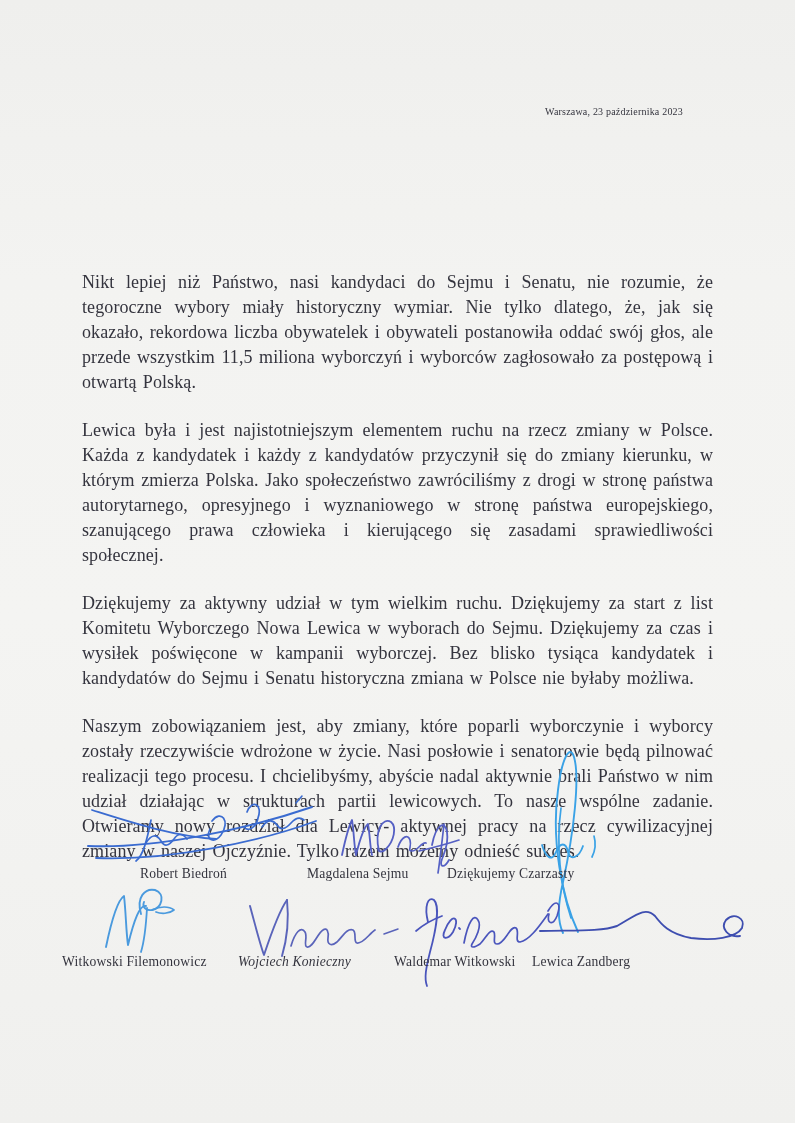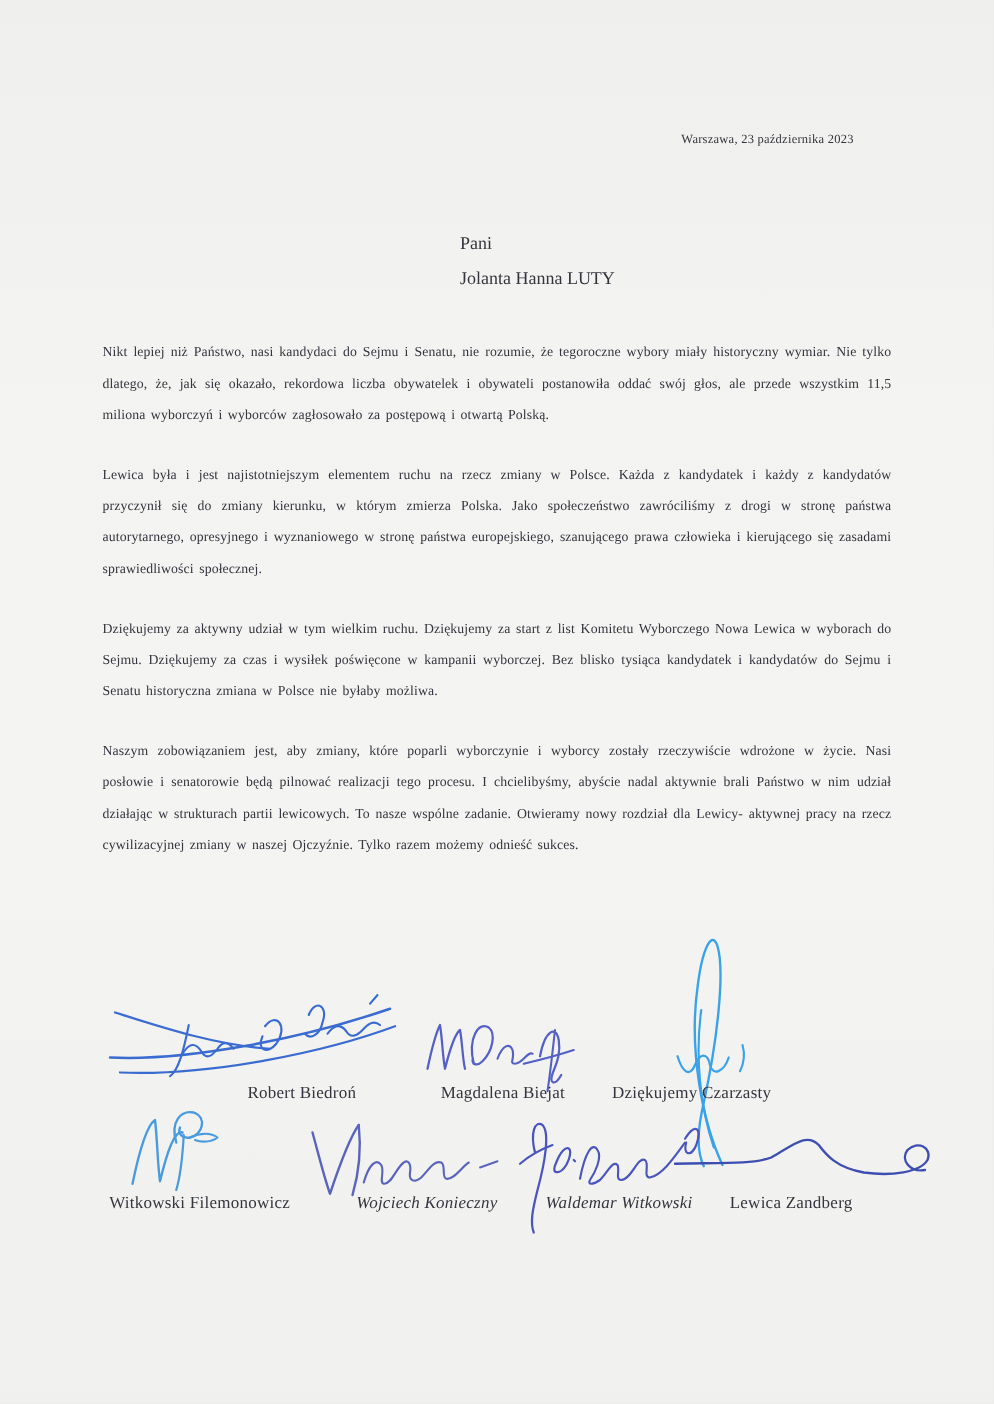--- a/index.html
+++ b/index.html
@@ -26,62 +26,58 @@
     top: 181px;
     left: 368px;
     font-size: 14.4px;
     line-height: 28px;
   }
   .body-text {
     position: absolute;
     top: 270px;
     left: 82px;
     width: 631px;
-    font-size: 11px;
+    font-size: 18px;
     line-height: 25px;
     word-spacing: 1.5px;
     letter-spacing: 0.1px;
   }
   .body-text p {
     margin: 0 0 23px 0;
     text-align: justify;
   }
   .sig-layer {
     position: absolute;
     top: 0; left: 0;
     width: 795px; height: 1123px;
     pointer-events: none;
   }
   .sig-label {
     position: absolute;
     font-size: 13.6px;
-    text-align: right;
+    text-align: left;
     white-space: nowrap;
     letter-spacing: 0.2px;
   }
   .lbl-biedron      { top: 866px; left: 140px; width: 145px; }
   .lbl-biejat       { top: 866px; left: 307px; width: 145px; }
   .lbl-czarzasty    { top: 866px; left: 447px; width: 170px; }
   .lbl-filemonowicz { top: 954px; left: 62px;  width: 170px; }
   .lbl-konieczny    { top: 954px; left: 238px; width: 160px; font-style: italic; }
-  .lbl-witkowski    { top: 954px; left: 394px; width: 160px; font-style: italic; }
+  .lbl-witkowski    { top: 954px; left: 394px; width: 160px; }
   .lbl-zandberg     { top: 954px; left: 532px; width: 150px; }
   .sig-path { fill: none; stroke-linecap: round; stroke-linejoin: round; }
 </style>
 </head>
 <body>
 
 <div class="page">
 
   <div class="date-line">Warszawa, 23 października 2023</div>
 
-  <div class="recipient">
-    <div>Pani</div>
-    <div>Jolanta Hanna LUTY</div>
-  </div>
 
   <div class="body-text">
     <p>Nikt lepiej niż Państwo, nasi kandydaci do Sejmu i Senatu, nie rozumie, że tegoroczne wybory miały historyczny wymiar. Nie tylko dlatego, że, jak się okazało, rekordowa liczba obywatelek i obywateli postanowiła oddać swój głos, ale przede wszystkim 11,5 miliona wyborczyń i wyborców zagłosowało za postępową i otwartą Polską.</p>
     <p>Lewica była i jest najistotniejszym elementem ruchu na rzecz zmiany w Polsce. Każda z kandydatek i każdy z kandydatów przyczynił się do zmiany kierunku, w którym zmierza Polska. Jako społeczeństwo zawróciliśmy z drogi w stronę państwa autorytarnego, opresyjnego i wyznaniowego w stronę państwa europejskiego, szanującego prawa człowieka i kierującego się zasadami sprawiedliwości społecznej.</p>
     <p>Dziękujemy za aktywny udział w tym wielkim ruchu. Dziękujemy za start z list Komitetu Wyborczego Nowa Lewica w wyborach do Sejmu. Dziękujemy za czas i wysiłek poświęcone w kampanii wyborczej. Bez blisko tysiąca kandydatek i kandydatów do Sejmu i Senatu historyczna zmiana w Polsce nie byłaby możliwa.</p>
     <p>Naszym zobowiązaniem jest, aby zmiany, które poparli wyborczynie i wyborcy zostały rzeczywiście wdrożone w życie. Nasi posłowie i senatorowie będą pilnować realizacji tego procesu. I chcielibyśmy, abyście nadal aktywnie brali Państwo w nim udział działając w strukturach partii lewicowych. To nasze wspólne zadanie. Otwieramy nowy rozdział dla Lewicy- aktywnej pracy na rzecz cywilizacyjnej zmiany w naszej Ojczyźnie. Tylko razem możemy odnieść sukces.</p>
   </div>
 
   <svg class="sig-layer" viewBox="0 0 795 1123" aria-hidden="true">
 
@@ -135,20 +131,20 @@
       <path class="sig-path" stroke-width="1.7" d="M464,943 C468,922 474,913 478,920 C482,926 476,938 472,944 C470,948 474,948 480,944 C486,938 490,928 494,932 C496,936 492,944 497,944 C505,944 510,925 516,928 C520,931 514,942 520,942 C530,940 540,925 548,914"></path>
       <path class="sig-path" stroke-width="1.7" d="M548,911 C556,898 562,902 557,916 C553,926 546,924 549,914"></path>
     </g>
 
     <g stroke="#3e4eb0">
       <path class="sig-path" stroke-width="1.9" d="M540,931 C570,930 601,932 617,926 C635,916 645,906 655,916 C661,924 669,934 691,938 C713,941 736,938 742,928 C746,918 734,912 726,920 C720,928 728,938 740,936"></path>
     </g>
   </svg>
 
   <div class="sig-label lbl-biedron">Robert Biedroń</div>
-  <div class="sig-label lbl-biejat">Magdalena Biejat</div>
+  <div class="sig-label lbl-biejat">Magdalena Sejmu</div>
   <div class="sig-label lbl-czarzasty">Dziękujemy Czarzasty</div>
   <div class="sig-label lbl-filemonowicz">Witkowski Filemonowicz</div>
   <div class="sig-label lbl-konieczny">Wojciech Konieczny</div>
   <div class="sig-label lbl-witkowski">Waldemar Witkowski</div>
   <div class="sig-label lbl-zandberg">Lewica Zandberg</div>
 
 </div>
 
 </body></html>

